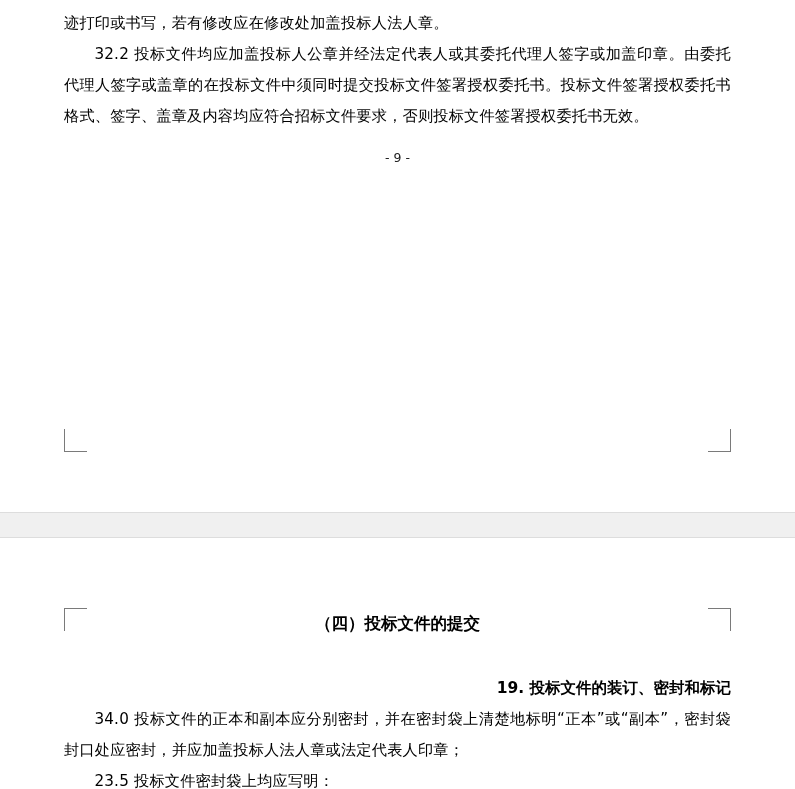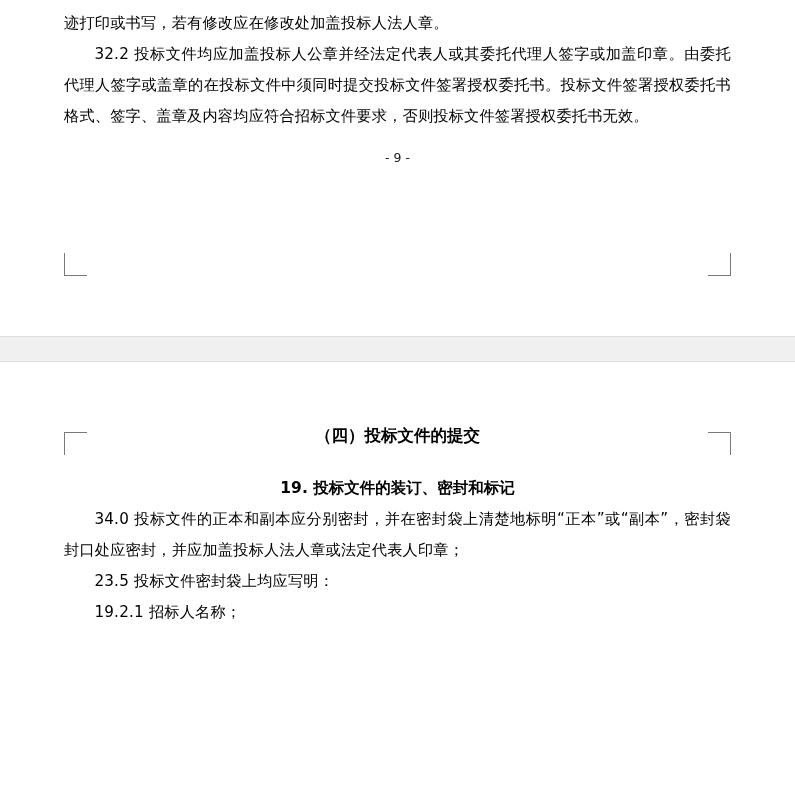--- a/index.html
+++ b/index.html
@@ -22,21 +22,21 @@
   }
 
   
   .page {
     position: relative;
     background: #ffffff;
     width: 795px;
     box-sizing: border-box;
   }
   .page-one {
-    height: 336px;
+    height: 512px;
     padding: 0 64px 0 64px;
     overflow: hidden;
   }
   .page-gap {
     height: 24px;
     background: #f0f0f0;
     border-top: 1px solid #dddddd;
     border-bottom: 1px solid #dddddd;
     width: 795px;
   }
@@ -67,30 +67,30 @@
     text-justify: inter-ideograph;
     letter-spacing: 0.2px;
     font-family: "DejaVu Sans", "Liberation Sans", sans-serif;
     font-weight: 400;
   }
   p.indent { text-indent: 2em; }
   p.bold {
     font-weight: bold;
   }
   .heading-center {
-    margin: 0;
+    margin: 12px;
     text-align: center;
     font-size: 16.5px;
     font-weight: bold;
     line-height: 31px;
     font-family: "DejaVu Sans", "Liberation Sans", sans-serif;
   }
   .heading-left {
     margin: 0;
-    text-align: center;
+    text-align: right;
     font-size: 15.5px;
     font-weight: bold;
     line-height: 31px;
     font-family: "DejaVu Sans", "Liberation Sans", sans-serif;
   }
   .pagenum {
     margin: 0;
     text-align: center;
     font-size: 12.5px;
     line-height: 24px;

